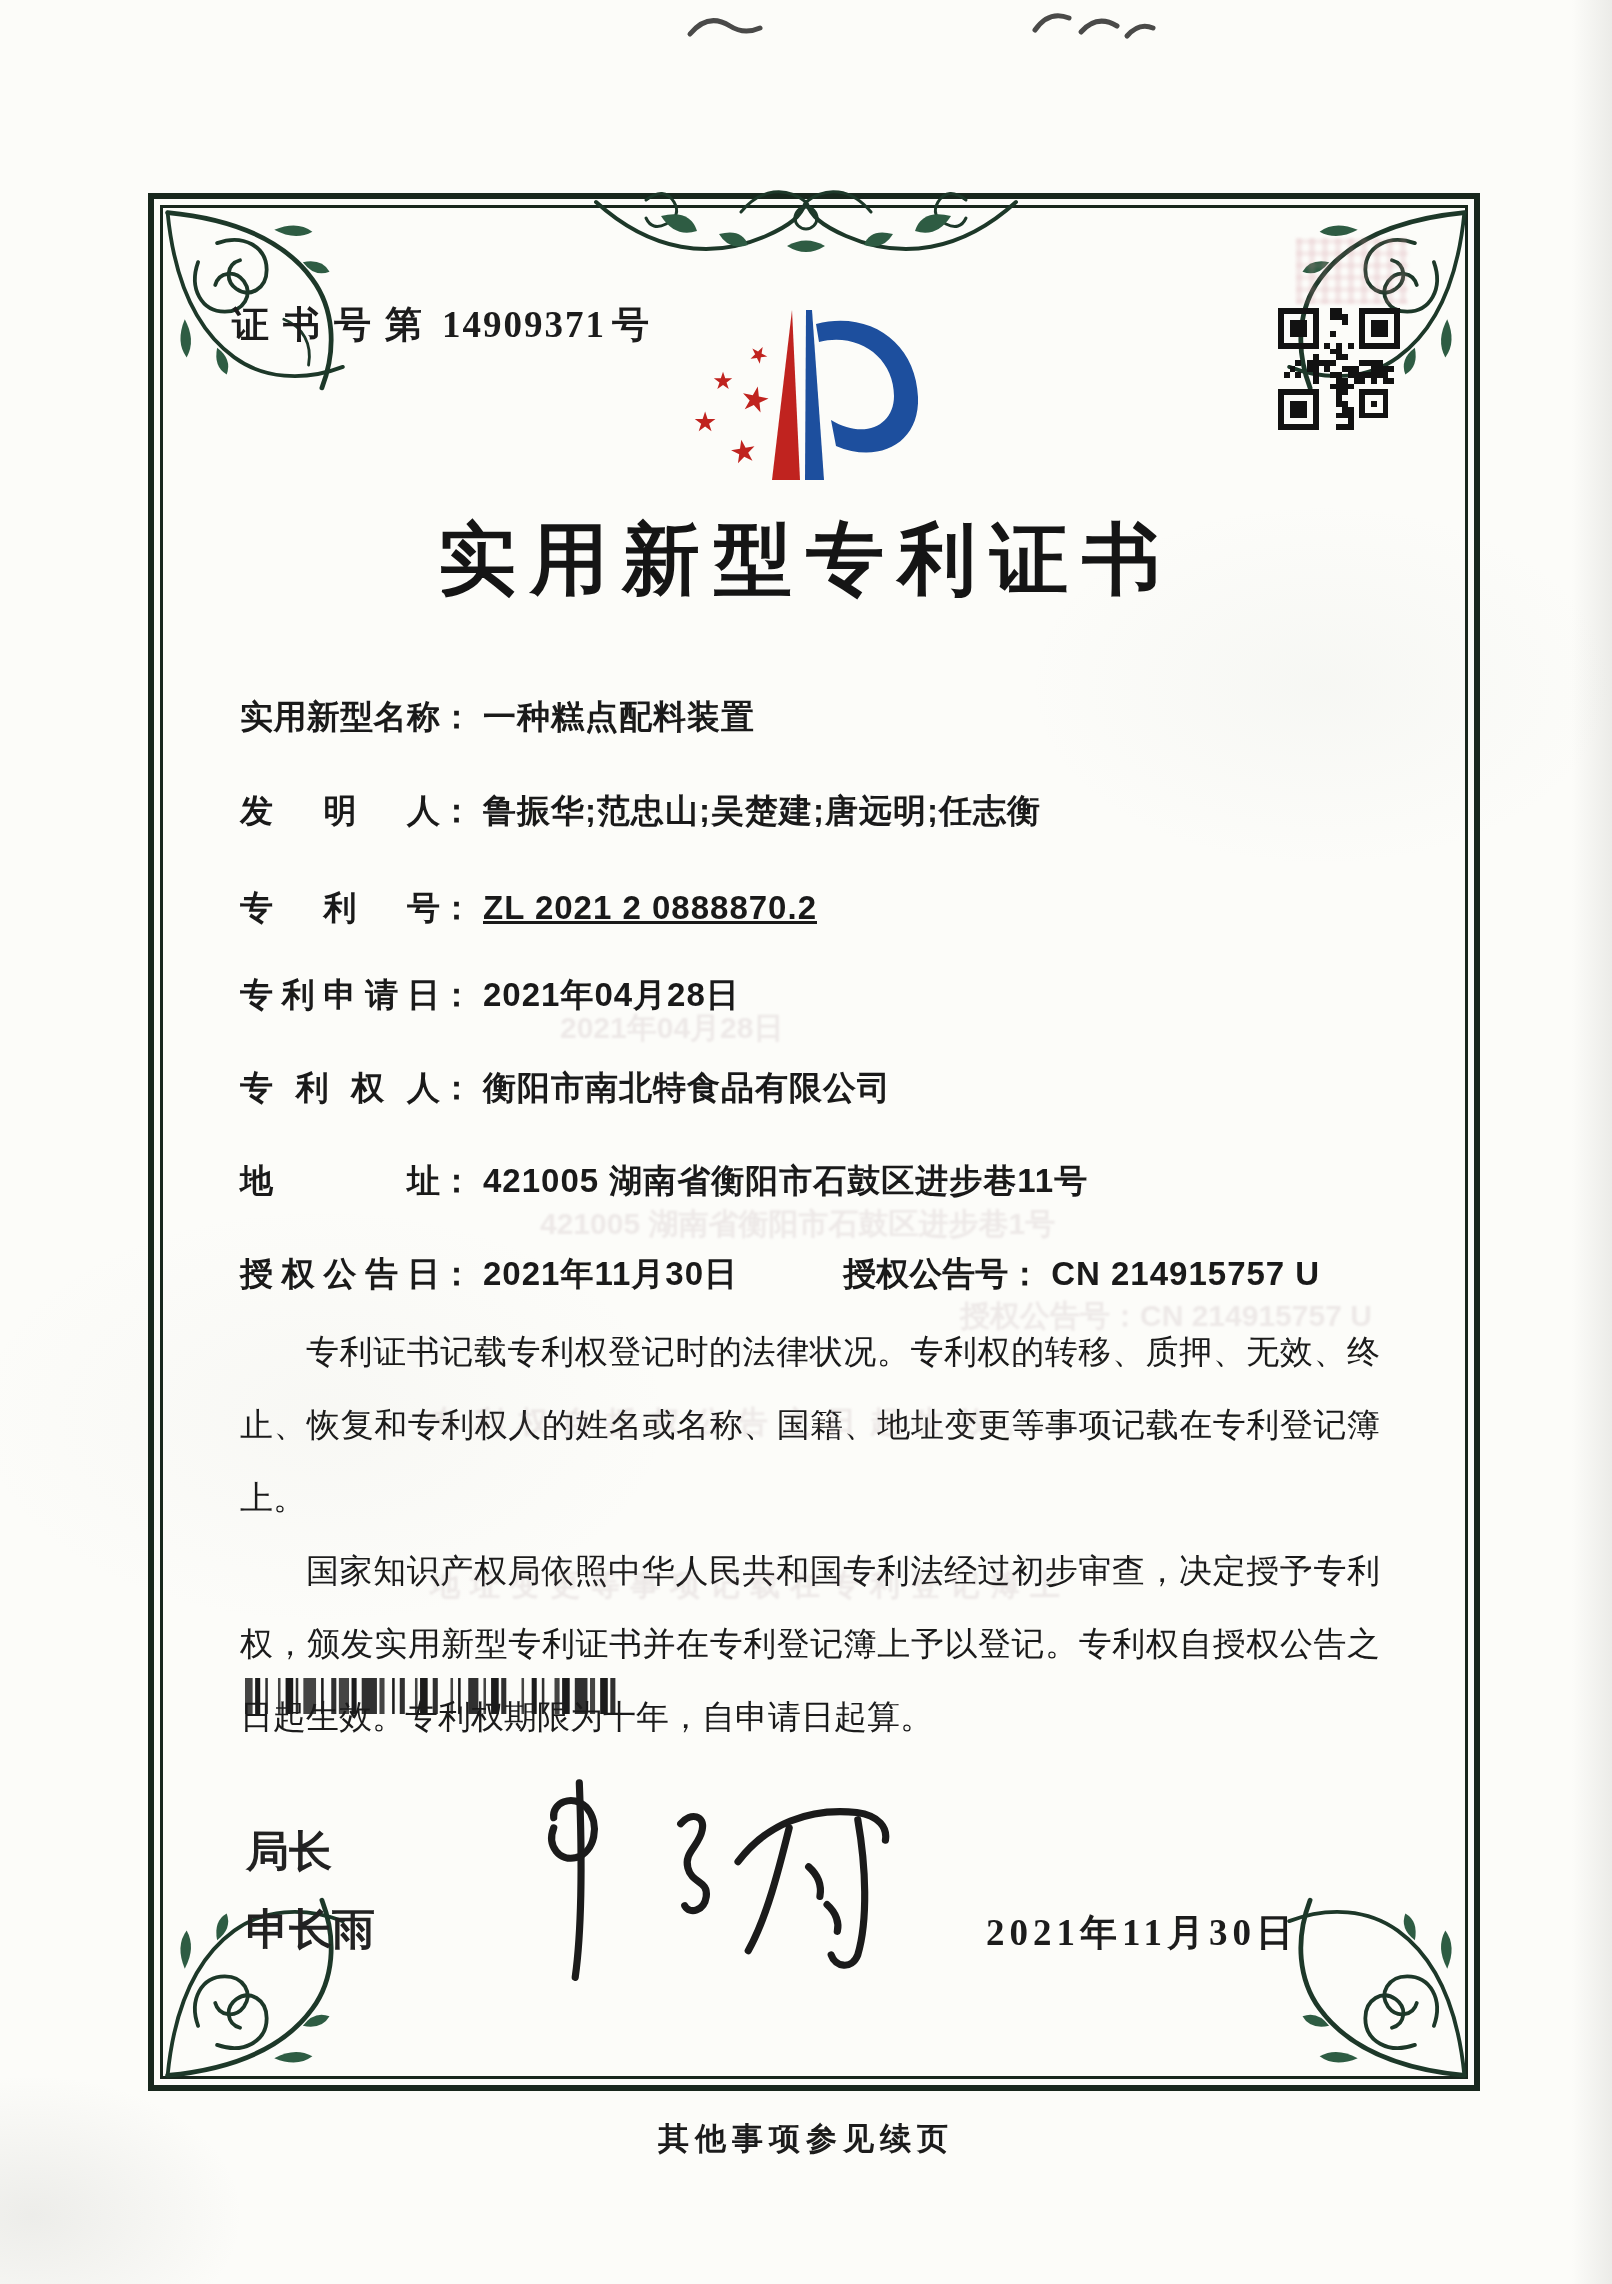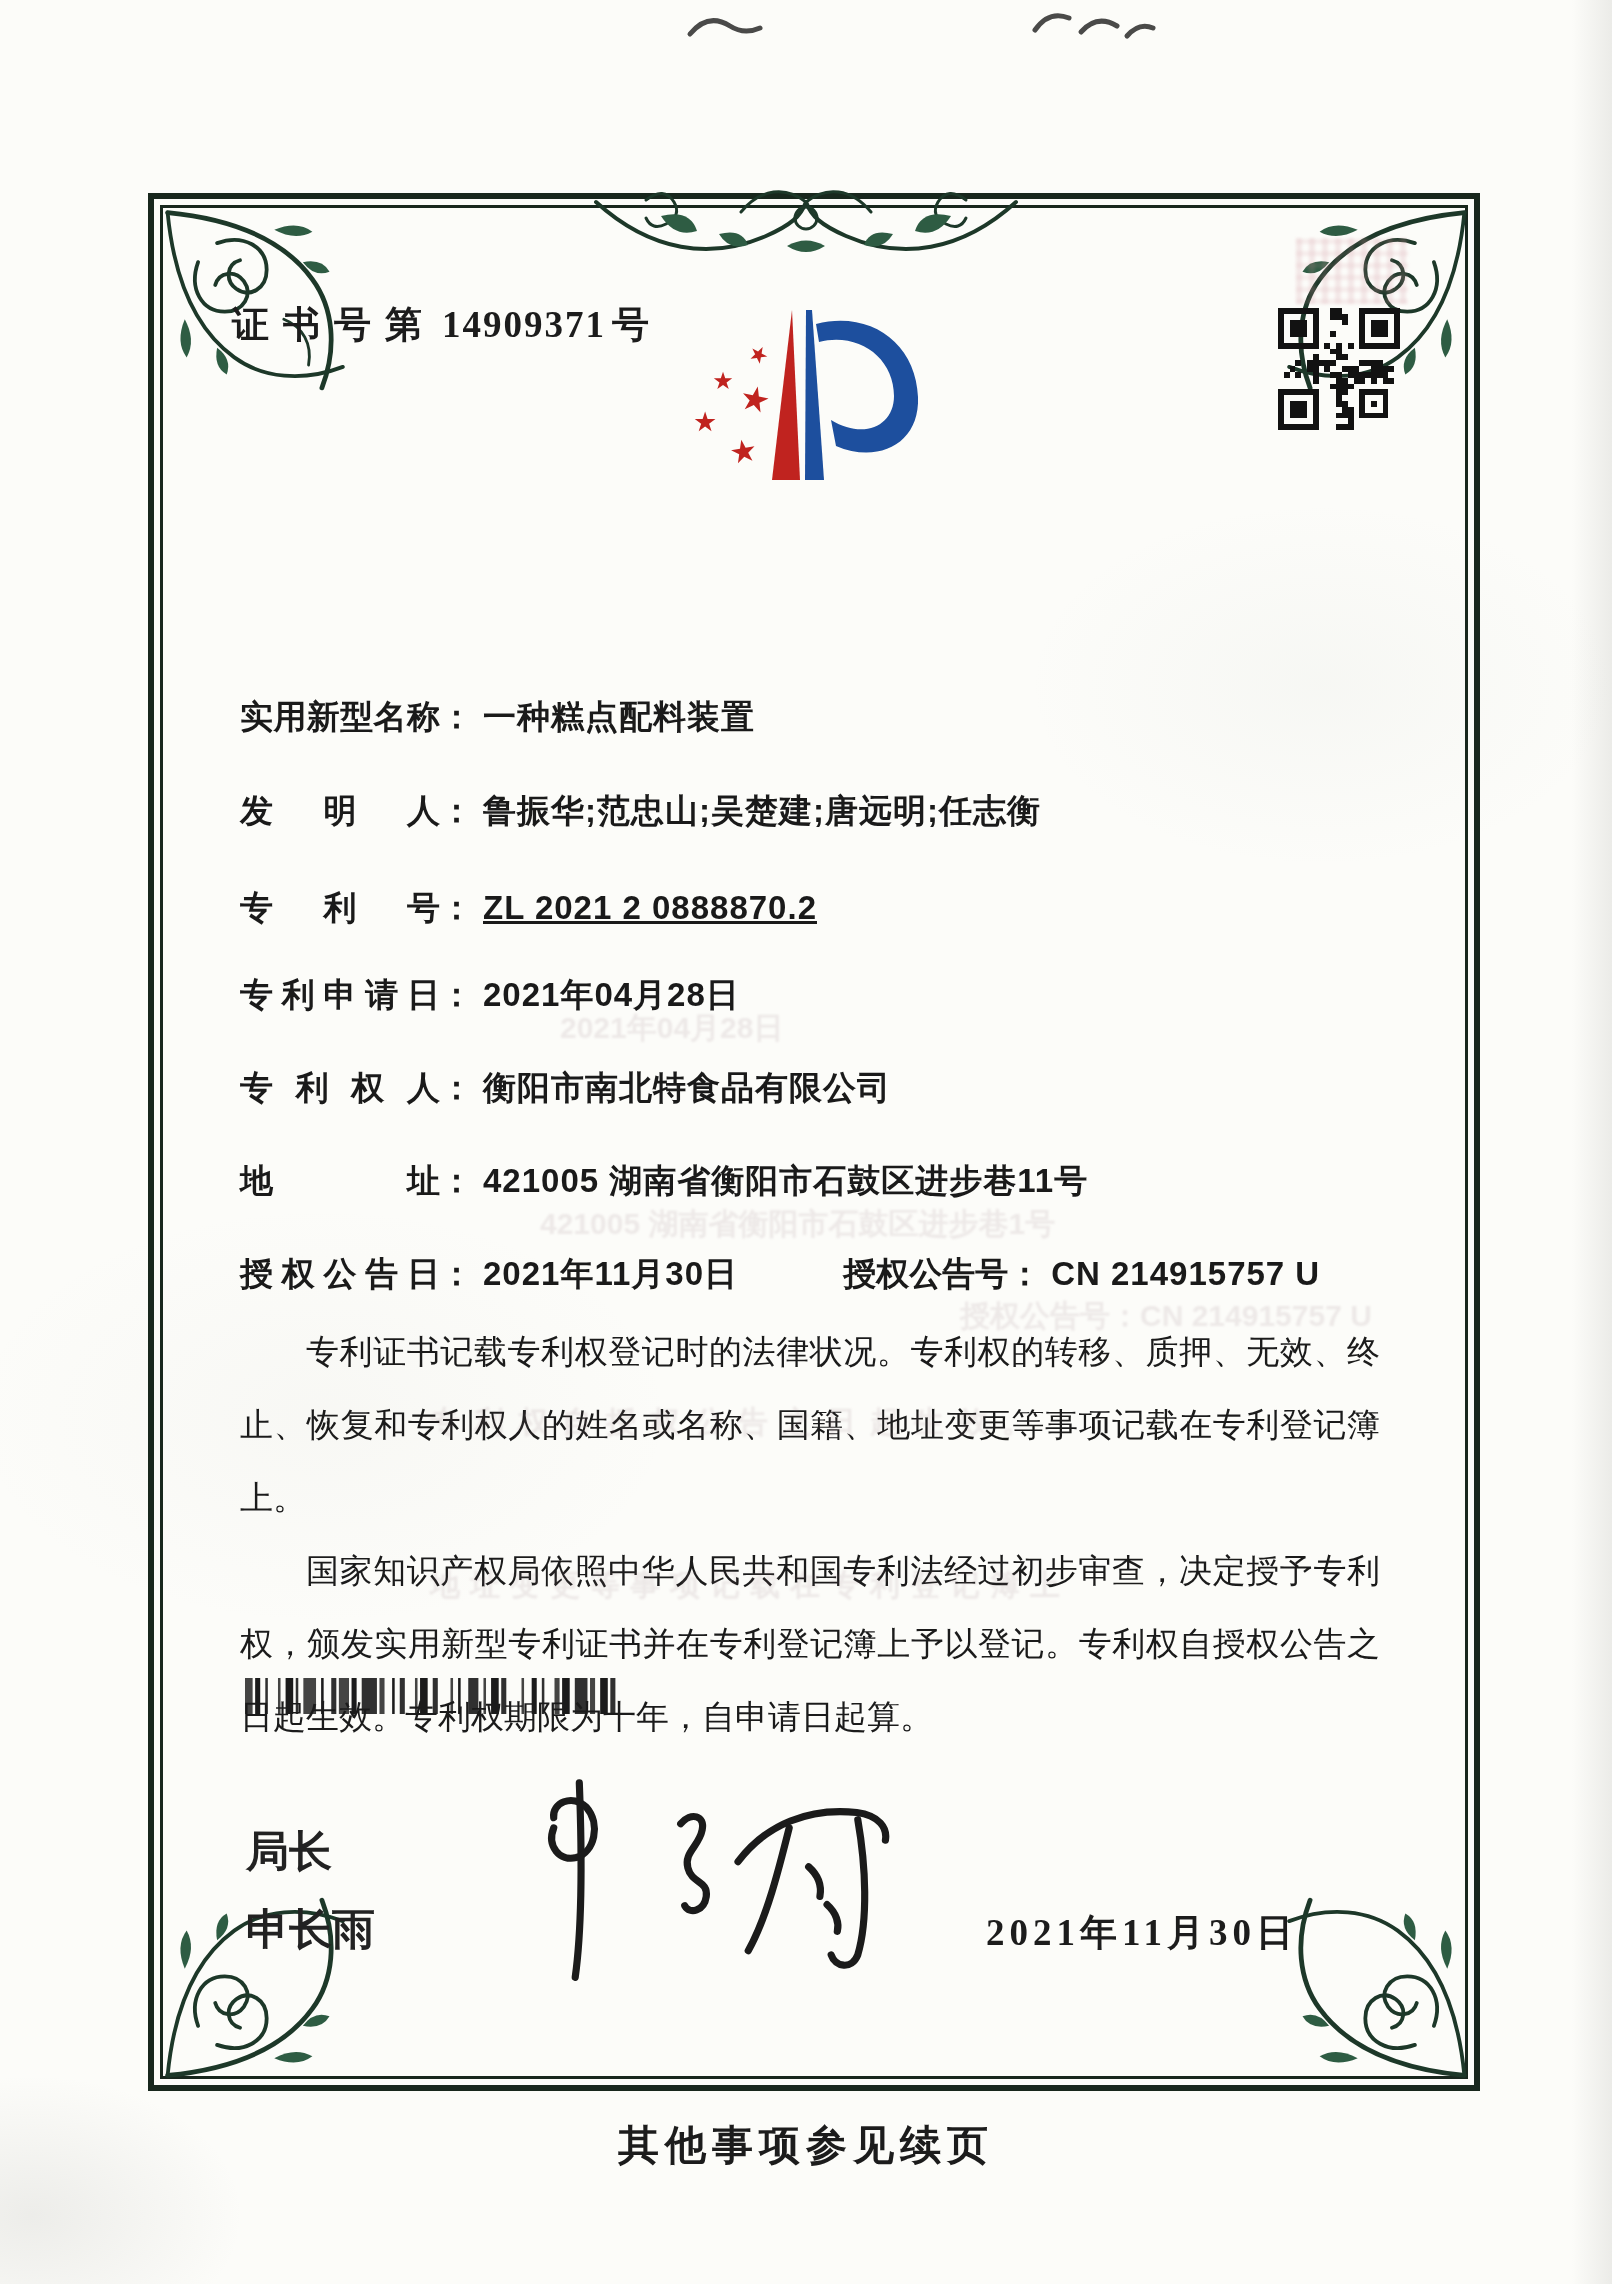--- a/index.html
+++ b/index.html
@@ -66,21 +66,21 @@
     font-size:33px;line-height:73px;text-align:justify;
     font-weight:500;color:#1b1b1b;
   }
   .body-text p{margin:0;text-indent:2em;}
   
   .barcode{position:absolute;left:245px;top:1676px;width:378px;height:40px;}
   .signer{position:absolute;left:246px;top:1812px;font-family:"Liberation Sans","DejaVu Sans",sans-serif;font-size:43px;font-weight:600;line-height:78px;color:#222;}
   .signature{position:absolute;left:480px;top:1762px;width:430px;height:230px;}
   .date{position:absolute;left:986px;top:1908px;font-size:37px;font-weight:600;letter-spacing:5px;}
   .page-num{position:absolute;left:0;top:2018px;width:100%;text-align:center;font-size:29px;font-weight:600;letter-spacing:3px;}
-  .bottom-note{position:absolute;left:0;top:2118px;width:100%;text-align:center;font-size:41px;font-weight:700;letter-spacing:6px;}
+  .bottom-note{position:absolute;left:0;top:2118px;width:100%;text-align:center;font-size:31px;font-weight:700;letter-spacing:6px;}
   
   .ghost{
     position:absolute;font-size:30px;font-weight:600;color:#8a6a74;
     opacity:.13;filter:blur(1.2px);white-space:nowrap;
     font-family:"Liberation Sans","DejaVu Sans",sans-serif;
   }
   .artifact{position:absolute;opacity:.85;}
 </style>
 </head>
 <body>
@@ -379,20 +379,21 @@
       <rect x="2" y="20" width="1" height="1" fill="#121212"></rect>
       <rect x="3" y="20" width="1" height="1" fill="#121212"></rect>
       <rect x="4" y="20" width="1" height="1" fill="#121212"></rect>
       <rect x="5" y="20" width="1" height="1" fill="#121212"></rect>
       <rect x="6" y="20" width="1" height="1" fill="#121212"></rect>
       <rect x="10" y="20" width="1" height="1" fill="#121212"></rect>
       <rect x="11" y="20" width="1" height="1" fill="#121212"></rect>
       <rect x="12" y="20" width="1" height="1" fill="#121212"></rect>
     </svg>
 
+  <div class="title">实用新型专利证书</div>
 
   <div class="rows">
     <div class="row" style="top:695px;">
       <span class="row-label">实用新型名称</span><span class="row-colon">：</span><span class="row-value">一种糕点配料装置</span>
     </div>
     <div class="row" style="top:789px;">
       <span class="row-label">发明人</span><span class="row-colon">：</span><span class="row-value">鲁振华;范忠山;吴楚建;唐远明;任志衡</span>
     </div>
     <div class="row" style="top:886px;text-decoration:underline;">
       <span class="row-label">专利号</span><span class="row-colon">：</span><span class="row-value">ZL 2021 2 0888870.2</span>

